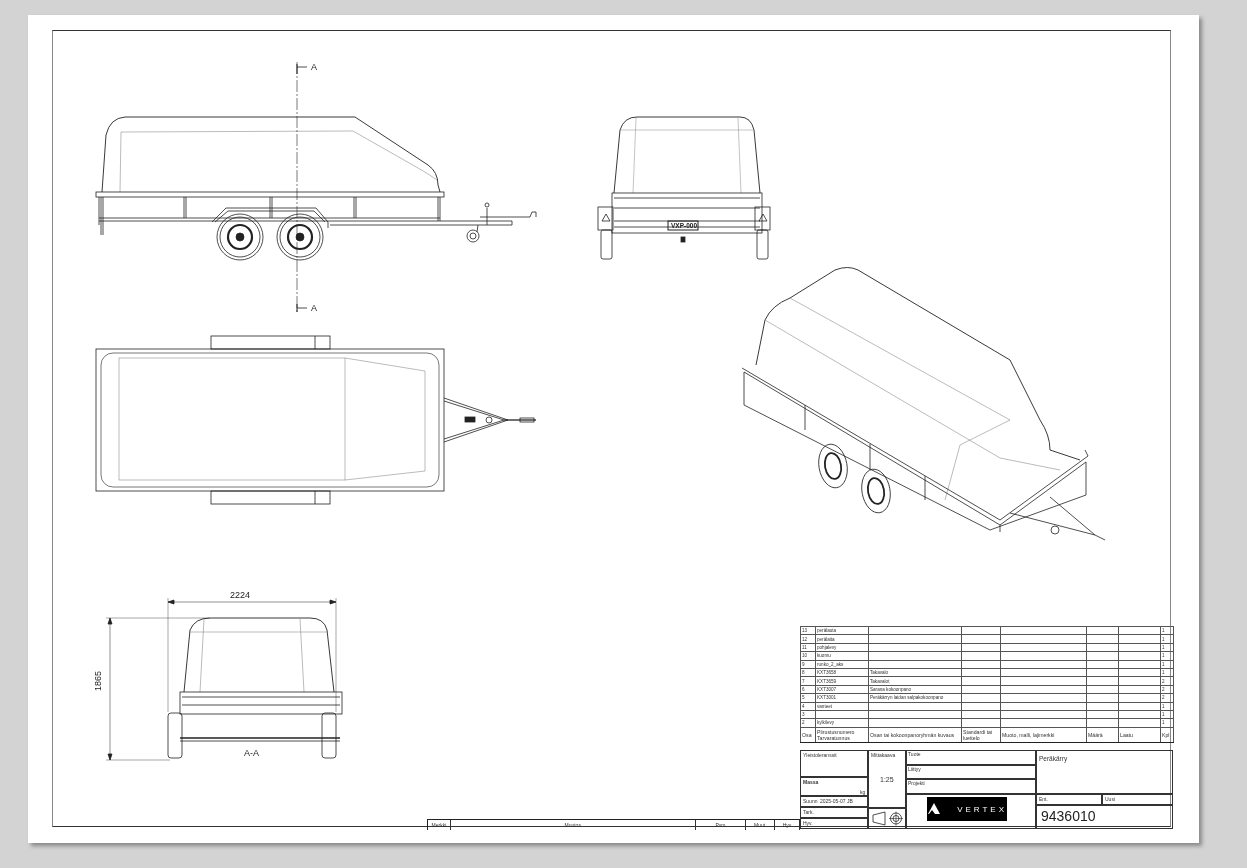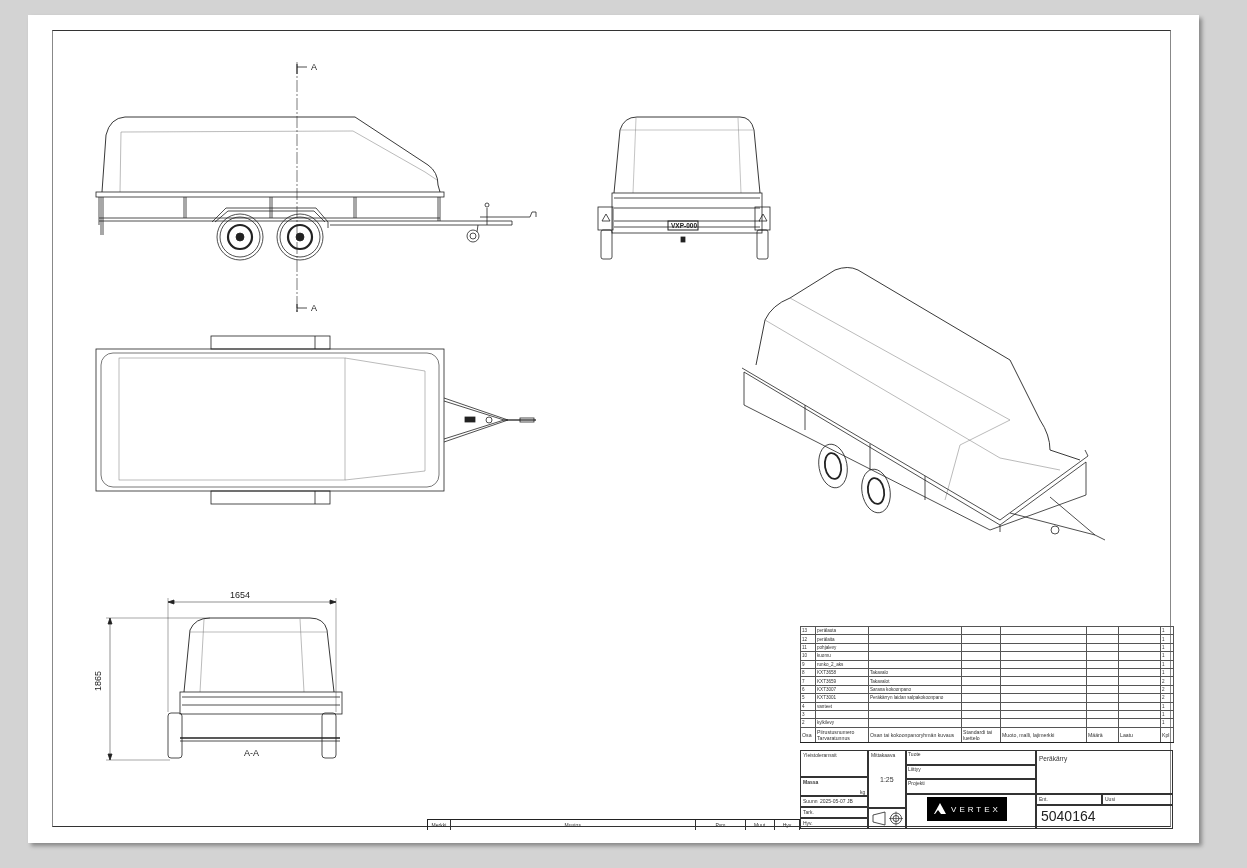--- a/index.html
+++ b/index.html
@@ -8,21 +8,21 @@
   .frame { position:absolute; left:24px; top:15px; width:1119px; height:797px; border-top:1.5px solid #333; border-left:1px solid #888; border-right:1px solid #888; border-bottom:1.5px solid #333; box-sizing:border-box; }
   svg.drawing { position:absolute; left:0; top:0; }
   .lbl { position:absolute; font-size:9px; color:#222; white-space:nowrap; }
   table.bom { position:absolute; left:800px; top:626px; border-collapse:collapse; table-layout:fixed; }
   table.bom td { border:1px solid #555; height:7.4px; padding:0 1px; font-size:4.6px; line-height:7px; color:#333; overflow:hidden; white-space:nowrap; }
   table.bom tr.hdr td { height:14px; font-size:5.2px; line-height:6px; border-top:1.5px solid #222; border-bottom:1.5px solid #222; }
   .tb { position:absolute; border:1px solid #333; box-sizing:border-box; }
   .tbl { position:absolute; font-size:5px; color:#333; white-space:nowrap; }
   .rev { position:absolute; left:427px; top:819px; height:10px; width:372px; border-top:1.5px solid #222; border-left:1px solid #222; display:flex; }
   .rev div { border-right:1px solid #333; font-size:5px; line-height:10px; color:#333; text-align:center; }
-  .logo { position:absolute; left:927px; top:797px; width:80px; height:24px; background:#000; display:flex; align-items:center; justify-content:center; gap:4px; }
+  .logo { position:absolute; left:927px; top:797px; width:80px; height:24px; background:#000; display:flex; align-items:center; justify-content:space-between; gap:4px; }
   .logo span { color:#fff; font-size:8px; letter-spacing:3px; }
 </style>
 </head>
 <body>
 
 <div class="sheet">
   <div class="frame"></div>
 </div>
 
 <svg class="drawing" width="1247" height="868" viewBox="0 0 1247 868" fill="none" stroke="#222" stroke-width="0.8">
@@ -153,21 +153,21 @@
     <ellipse cx="876" cy="491" rx="14" ry="22" transform="rotate(-10 876 491)"></ellipse>
     <ellipse cx="876" cy="491" rx="8" ry="13" stroke-width="1.8" transform="rotate(-10 876 491)"></ellipse>
     <path d="M1050,497 L1095,535 L1105,540"></path>
     <path d="M1010,513 L1095,535"></path>
     <circle cx="1055" cy="530" r="4"></circle>
   </g>
 </svg>
 
 <div class="lbl" style="left:311px;top:62px;">A</div>
 <div class="lbl" style="left:311px;top:303px;">A</div>
-<div class="lbl" style="left:230px;top:590px;">1654</div>
+<div class="lbl" style="left:230px;top:590px;">2224</div>
 <div class="lbl" style="left:88px;top:676px;transform:rotate(-90deg);transform-origin:center;">1865</div>
 <div class="lbl" style="left:244px;top:748px;">A-A</div>
 <div class="lbl" style="left:671px;top:222px;font-size:6.5px;font-weight:bold;">VXP-000</div>
 
 <table class="bom">
   <colgroup>
     <col style="width:15px">
       <col style="width:53px">
       <col style="width:93px">
       <col style="width:39px">
@@ -351,21 +351,21 @@
     <path d="M7,0 L13,11 L1,11 Z" fill="#fff"></path>
     <path d="M5,7 L8,11 L2,11 Z" fill="#000"></path>
   </svg>
   <span>VERTEX</span>
 </div>
 <div class="tb" style="left:1036px;top:794px;width:66px;height:11px;"></div>
 <div class="tbl" style="left:1039px;top:796px;">Ent.</div>
 <div class="tb" style="left:1102px;top:794px;width:71px;height:11px;"></div>
 <div class="tbl" style="left:1105px;top:796px;">Uusi</div>
 <div class="tb" style="left:1036px;top:805px;width:137px;height:24px;"></div>
-<div class="tbl" style="left:1041px;top:808px;font-size:14px;color:#222;">5040164</div>
+<div class="tbl" style="left:1041px;top:808px;font-size:14px;color:#222;">9436010</div>
 
 <div class="rev">
   <div style="width:22px">Merkki</div>
   <div style="width:245px">Muutos</div>
   <div style="width:50px">Pvm</div>
   <div style="width:28px">Muut.</div>
   <div style="width:24px">Hyv</div>
 </div>
 
 </body></html>

